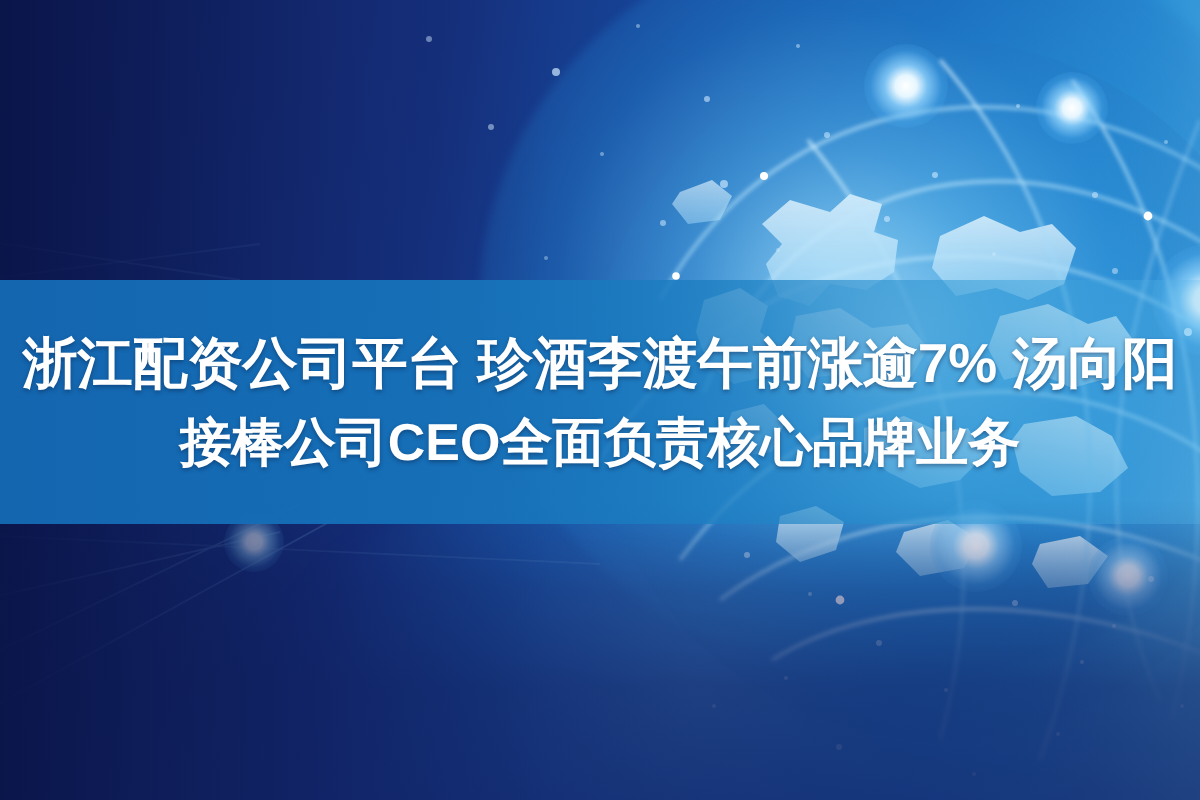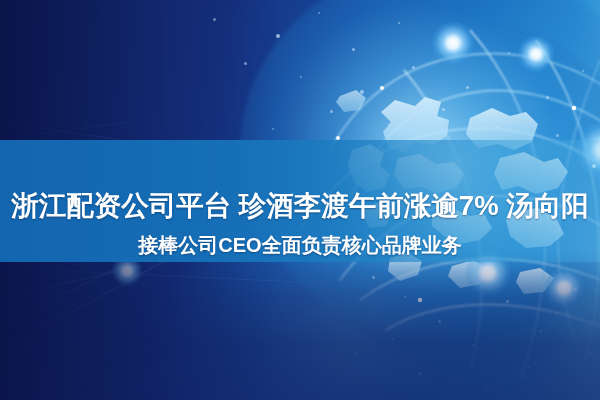--- a/index.html
+++ b/index.html
@@ -105,34 +105,34 @@
   }
   .headline-text {
     position: absolute;
     left: 0;
     top: 140px;
     width: 600px;
     height: 122px;
     display: flex;
     flex-direction: column;
     align-items: center;
-    justify-content: flex-end;
+    justify-content: center;
     gap: 5px;
   }
   .headline-line {
     color: #ffffff;
     font-weight: bold;
     font-size: 28px;
     line-height: 34px;
     letter-spacing: 0px;
     white-space: nowrap;
     text-shadow: 0 1px 2px rgba(8,32,70,0.45);
   }
   .headline-line.line-1 { font-size: 27.5px; }
-  .headline-line.line-2 { font-size: 20px; }
+  .headline-line.line-2 { font-size: 26px; }
 
   
   .particle {
     position: absolute;
     border-radius: 50%;
     background: #cfeaff;
   }
   .node-glow {
     position: absolute;
     border-radius: 50%;

